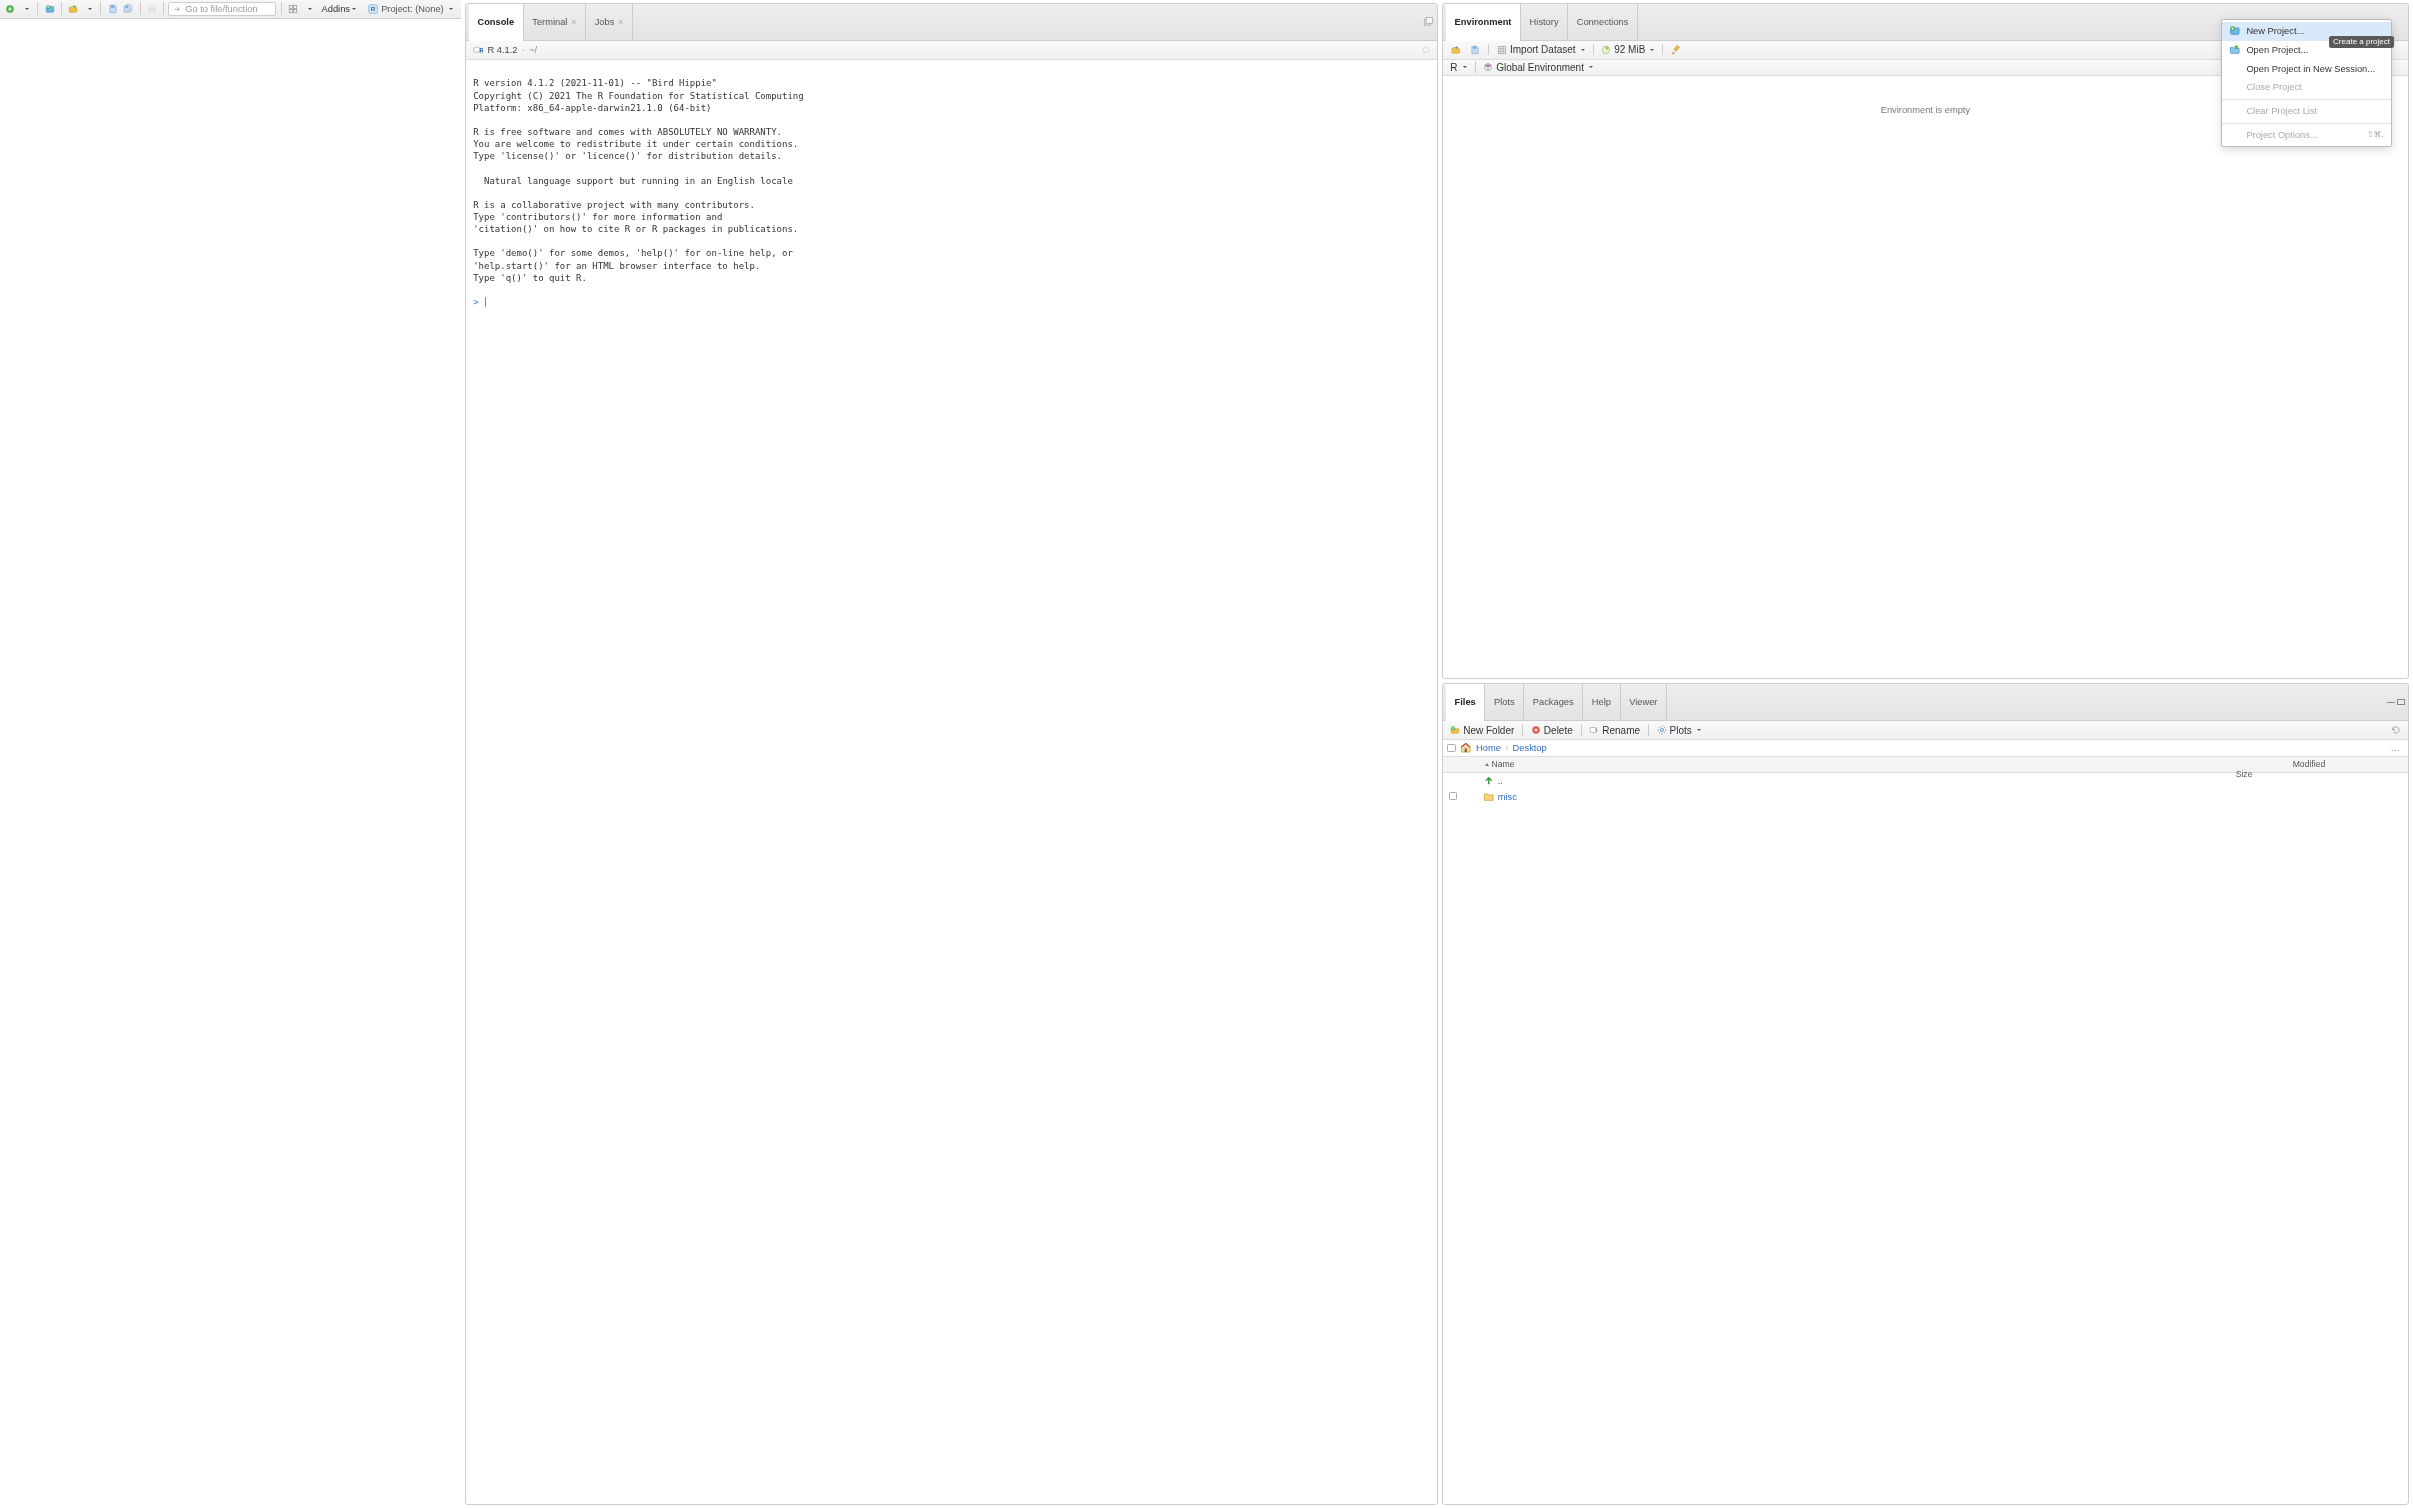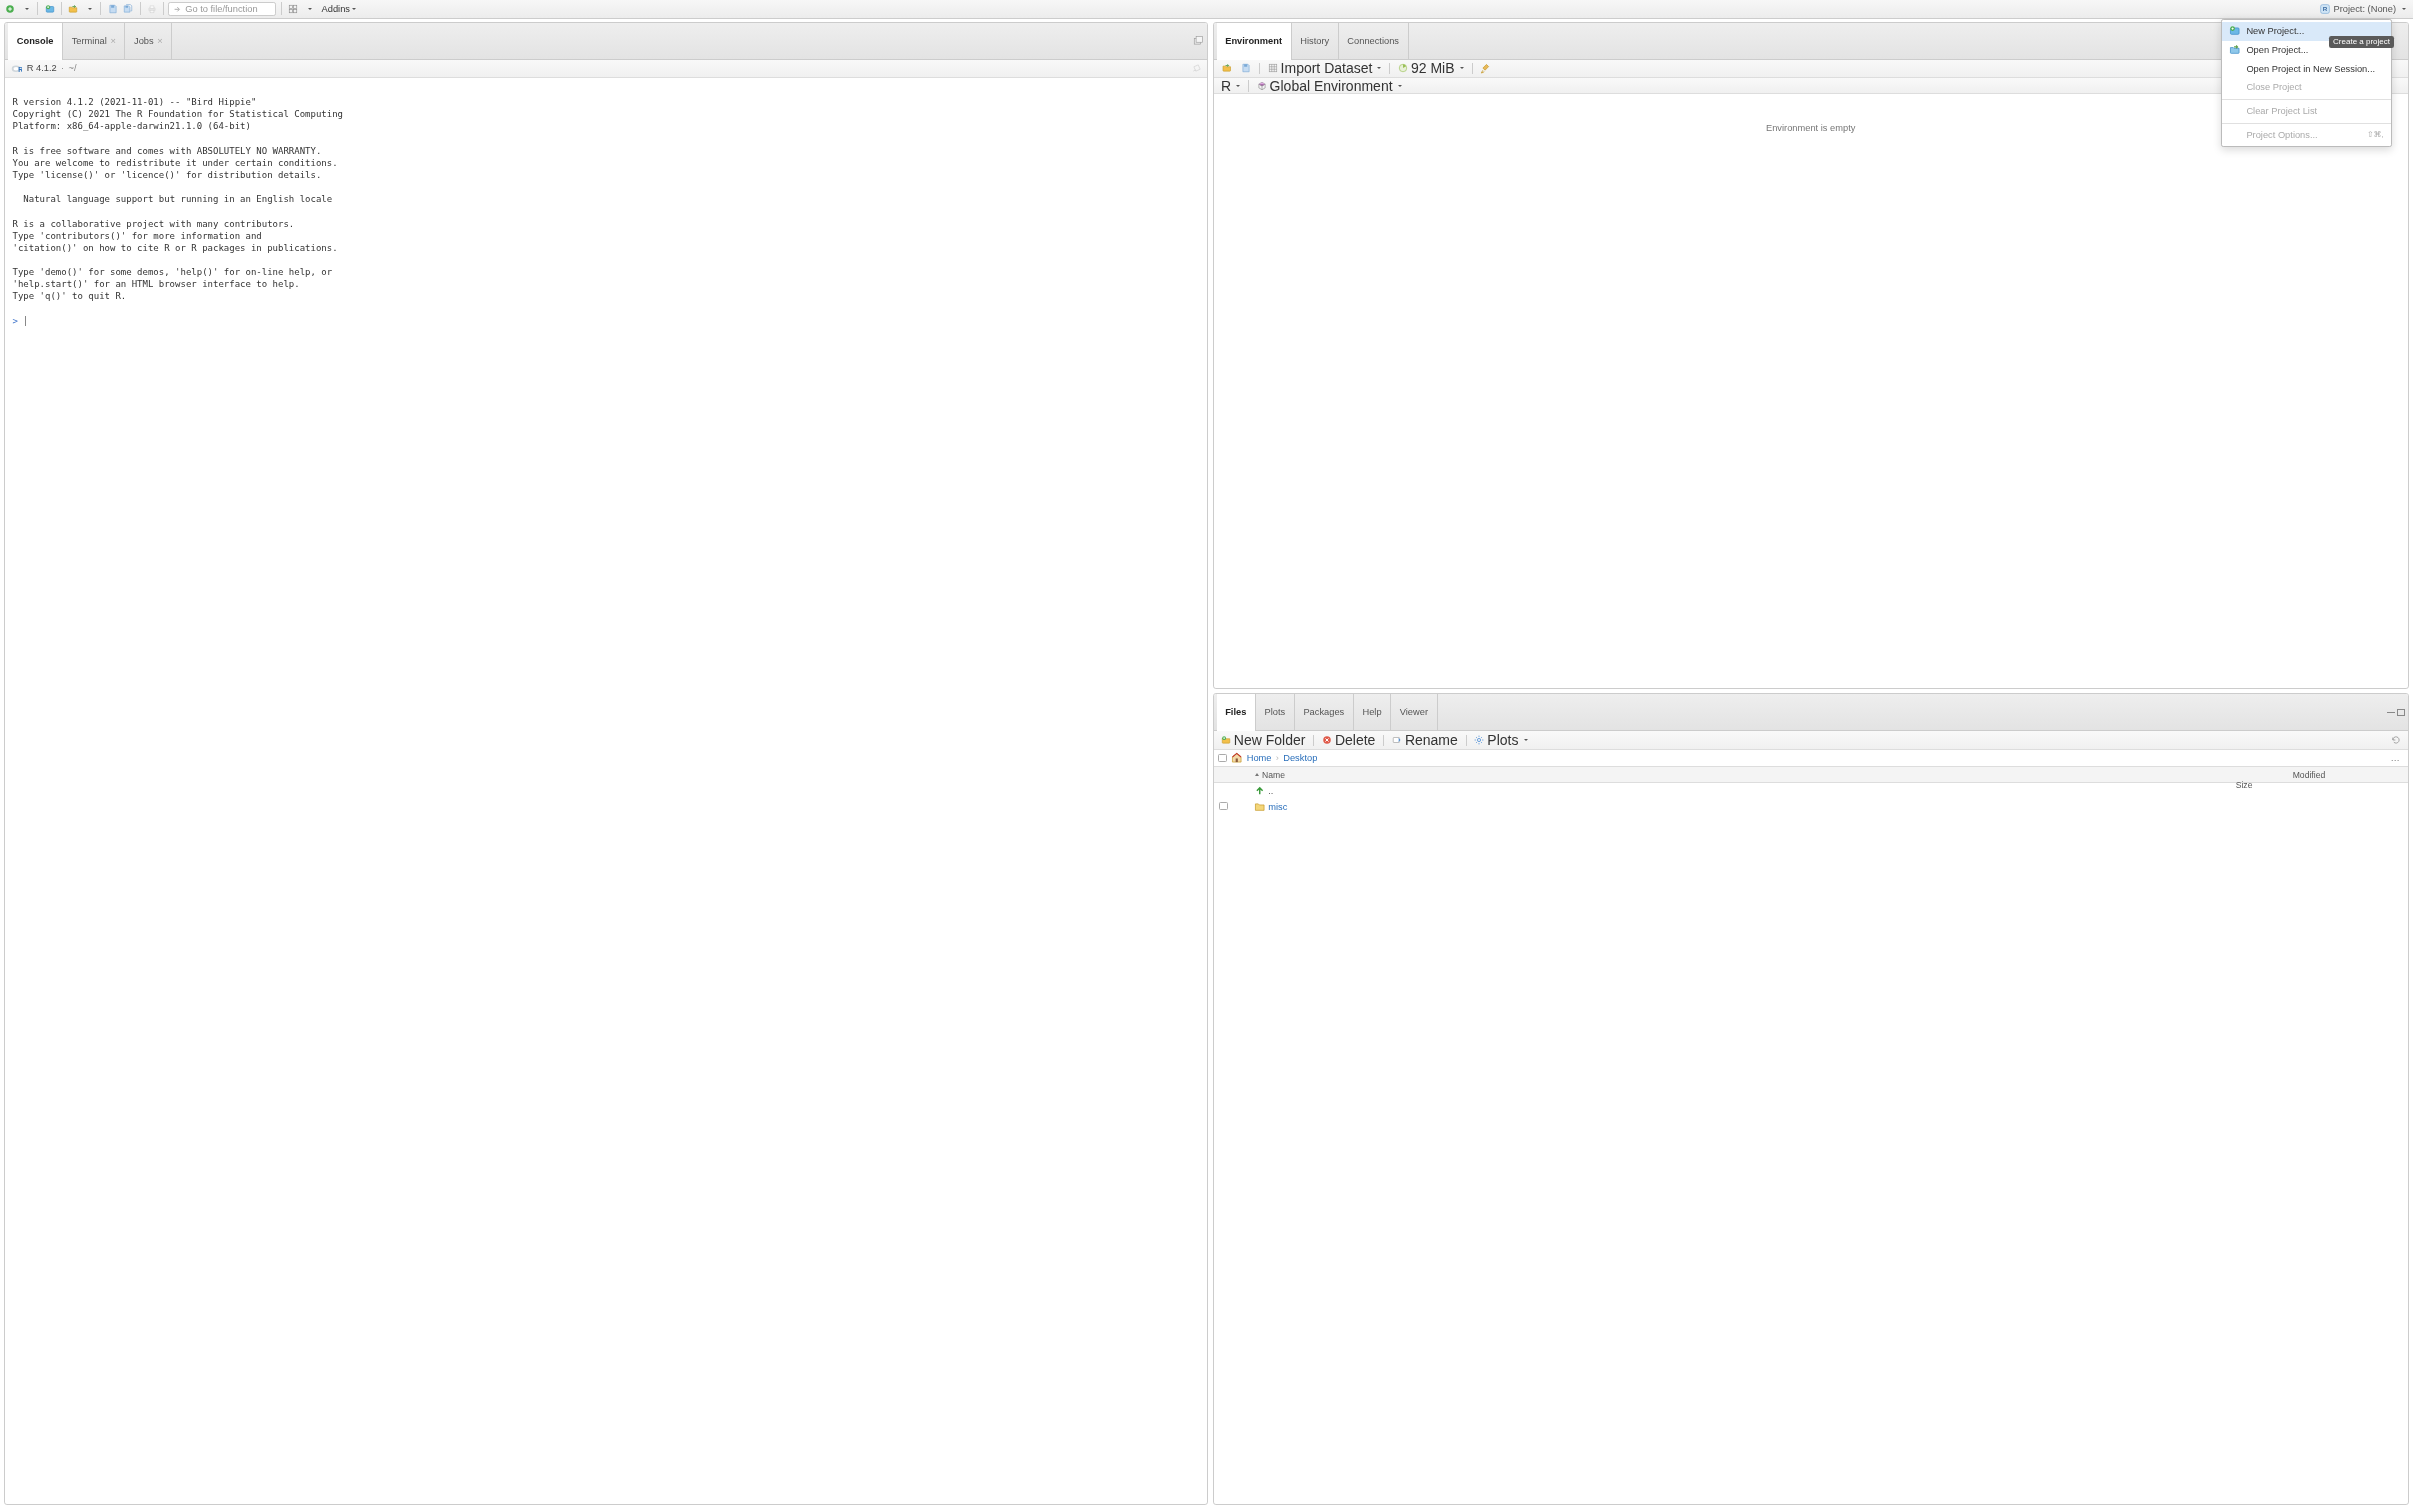--- a/index.html
+++ b/index.html
@@ -3,21 +3,21 @@
   <meta charset="utf-8">
   <style>
     * { margin: 0; padding: 0; box-sizing: border-box; }
     body {
       font-family: -apple-system, "Lucida Grande", "Helvetica Neue", sans-serif;
       font-size: 9.3px;
       background: #fff;
       color: #333;
       overflow: hidden;
     }
-    .app { display: flex; flex-direction: column; height: 100vh; }
+    .app { display: flex; flex-direction: row; height: 100vh; }
     
     
     .top-toolbar {
       display: flex;
       align-items: center;
       height: 18.7px;
       background: linear-gradient(#f7f7f7, #ececec);
       border-bottom: 0.7px solid #ccc;
       padding: 0 2.9px;
       gap: 1.4px;
@@ -111,21 +111,21 @@
       padding: 0 4.3px; gap: 2.9px;
     }
     
     
     .panel-tb {
       display: flex; align-items: center;
       height: 18.7px;
       background: linear-gradient(#f9f9f9, #f0f0f0);
       border-bottom: 0.7px solid #ddd;
       padding: 0 4.3px; gap: 2.9px;
-      font-size: 14px;
+      font-size: 10px;
     }
     .ptb-item {
       display: inline-flex; align-items: center; gap: 2.9px;
       padding: 0 2.9px; height: 14.4px;
       cursor: pointer; border-radius: 2.2px;
       color: #333;
     }
     .ptb-sep { width: 0.7px; height: 11.5px; background: #ccc; margin: 0 2.2px; }
     
     

